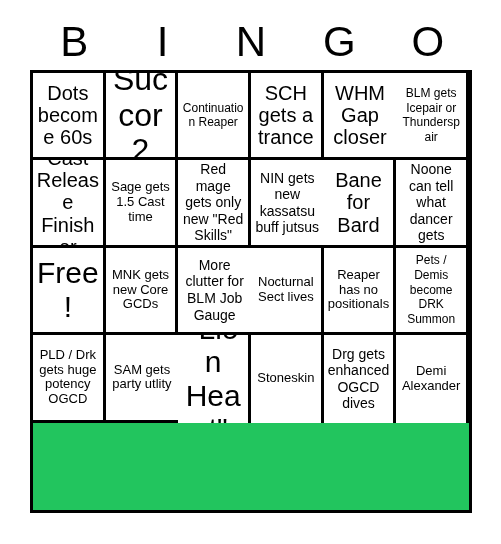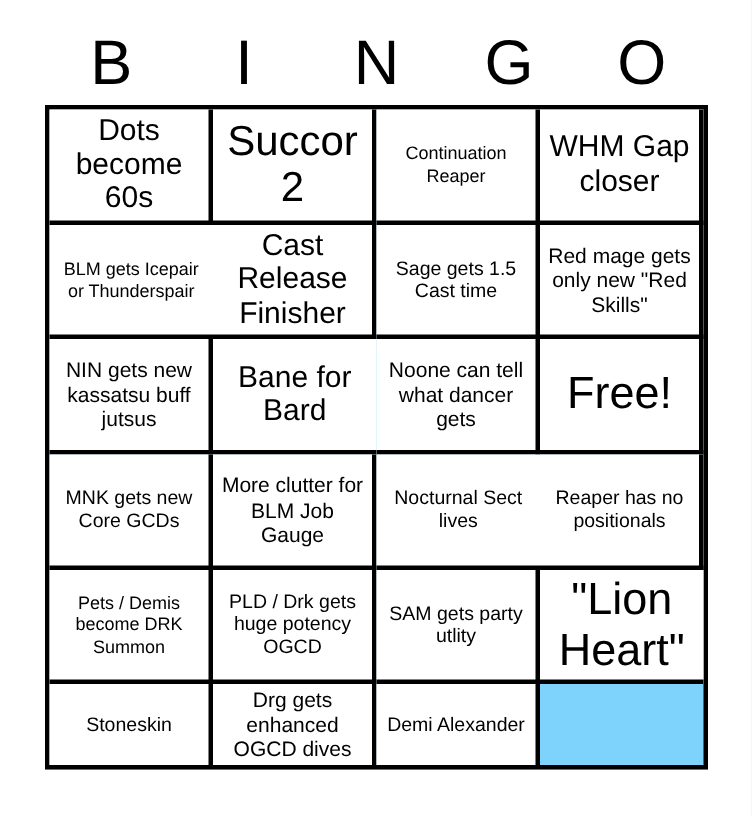--- a/index.html
+++ b/index.html
@@ -44,23 +44,23 @@
   
   .grid {
     position: absolute;
     left: 30px;
     top: 70px;
     width: 442px;
     height: 443px;
     box-sizing: border-box;
     border: 3px solid #000000;
     display: grid;
-    grid-template-columns: repeat(4, 1fr);
+    grid-template-columns: repeat(6, 1fr);
     grid-template-rows: repeat(5, 1fr);
-    background: #7dd3fc;
+    background: #22c55e;
     gap: 0px;
   }
   .cell {
     box-sizing: border-box;
     background: #ffffff;
     border-right: 3px solid #000000;
     border-bottom: 3px solid #000000;
     display: flex;
     align-items: center;
     justify-content: center;
@@ -72,21 +72,21 @@
   .cell:nth-child(n+21) { border-bottom: none; }
   .cell-text {
     display: block;
     width: 100%;
     line-height: 1.08;
     word-wrap: break-word;
     hyphens: none;
   }
   
   .fs-xxl .cell-text { font-size: 30px; line-height: 1.12; }
-  .fs-xl  .cell-text { font-size: 28px; line-height: 1.10; }
+  .fs-xl  .cell-text { font-size: 32px; line-height: 1.10; }
   .fs-lg  .cell-text { font-size: 20px; line-height: 1.12; }
   .fs-md  .cell-text { font-size: 13px; line-height: 1.14; }
   .fs-sm  .cell-text { font-size: 14px; line-height: 1.18; }
   .fs-xs  .cell-text { font-size: 12px; line-height: 1.22; }
 </style>
 </head>
 <body>
 
 <div id="bingo-card">
 
@@ -100,20 +100,23 @@
 
   <div class="grid" id="bingo-grid">
       <div class="cell fs-lg">
         <span class="cell-text">Dots become 60s</span>
       </div>
       <div class="cell fs-xl">
         <span class="cell-text">Succor 2</span>
       </div>
       <div class="cell fs-xs">
         <span class="cell-text">Continuation Reaper</span>
+      </div>
+      <div class="cell fs-lg">
+        <span class="cell-text">SCH gets a trance</span>
       </div>
       <div class="cell fs-lg">
         <span class="cell-text">WHM Gap closer</span>
       </div>
       <div class="cell fs-xs">
         <span class="cell-text">BLM gets Icepair or Thunderspair</span>
       </div>
       <div class="cell fs-lg">
         <span class="cell-text">Cast Release Finisher</span>
       </div>

